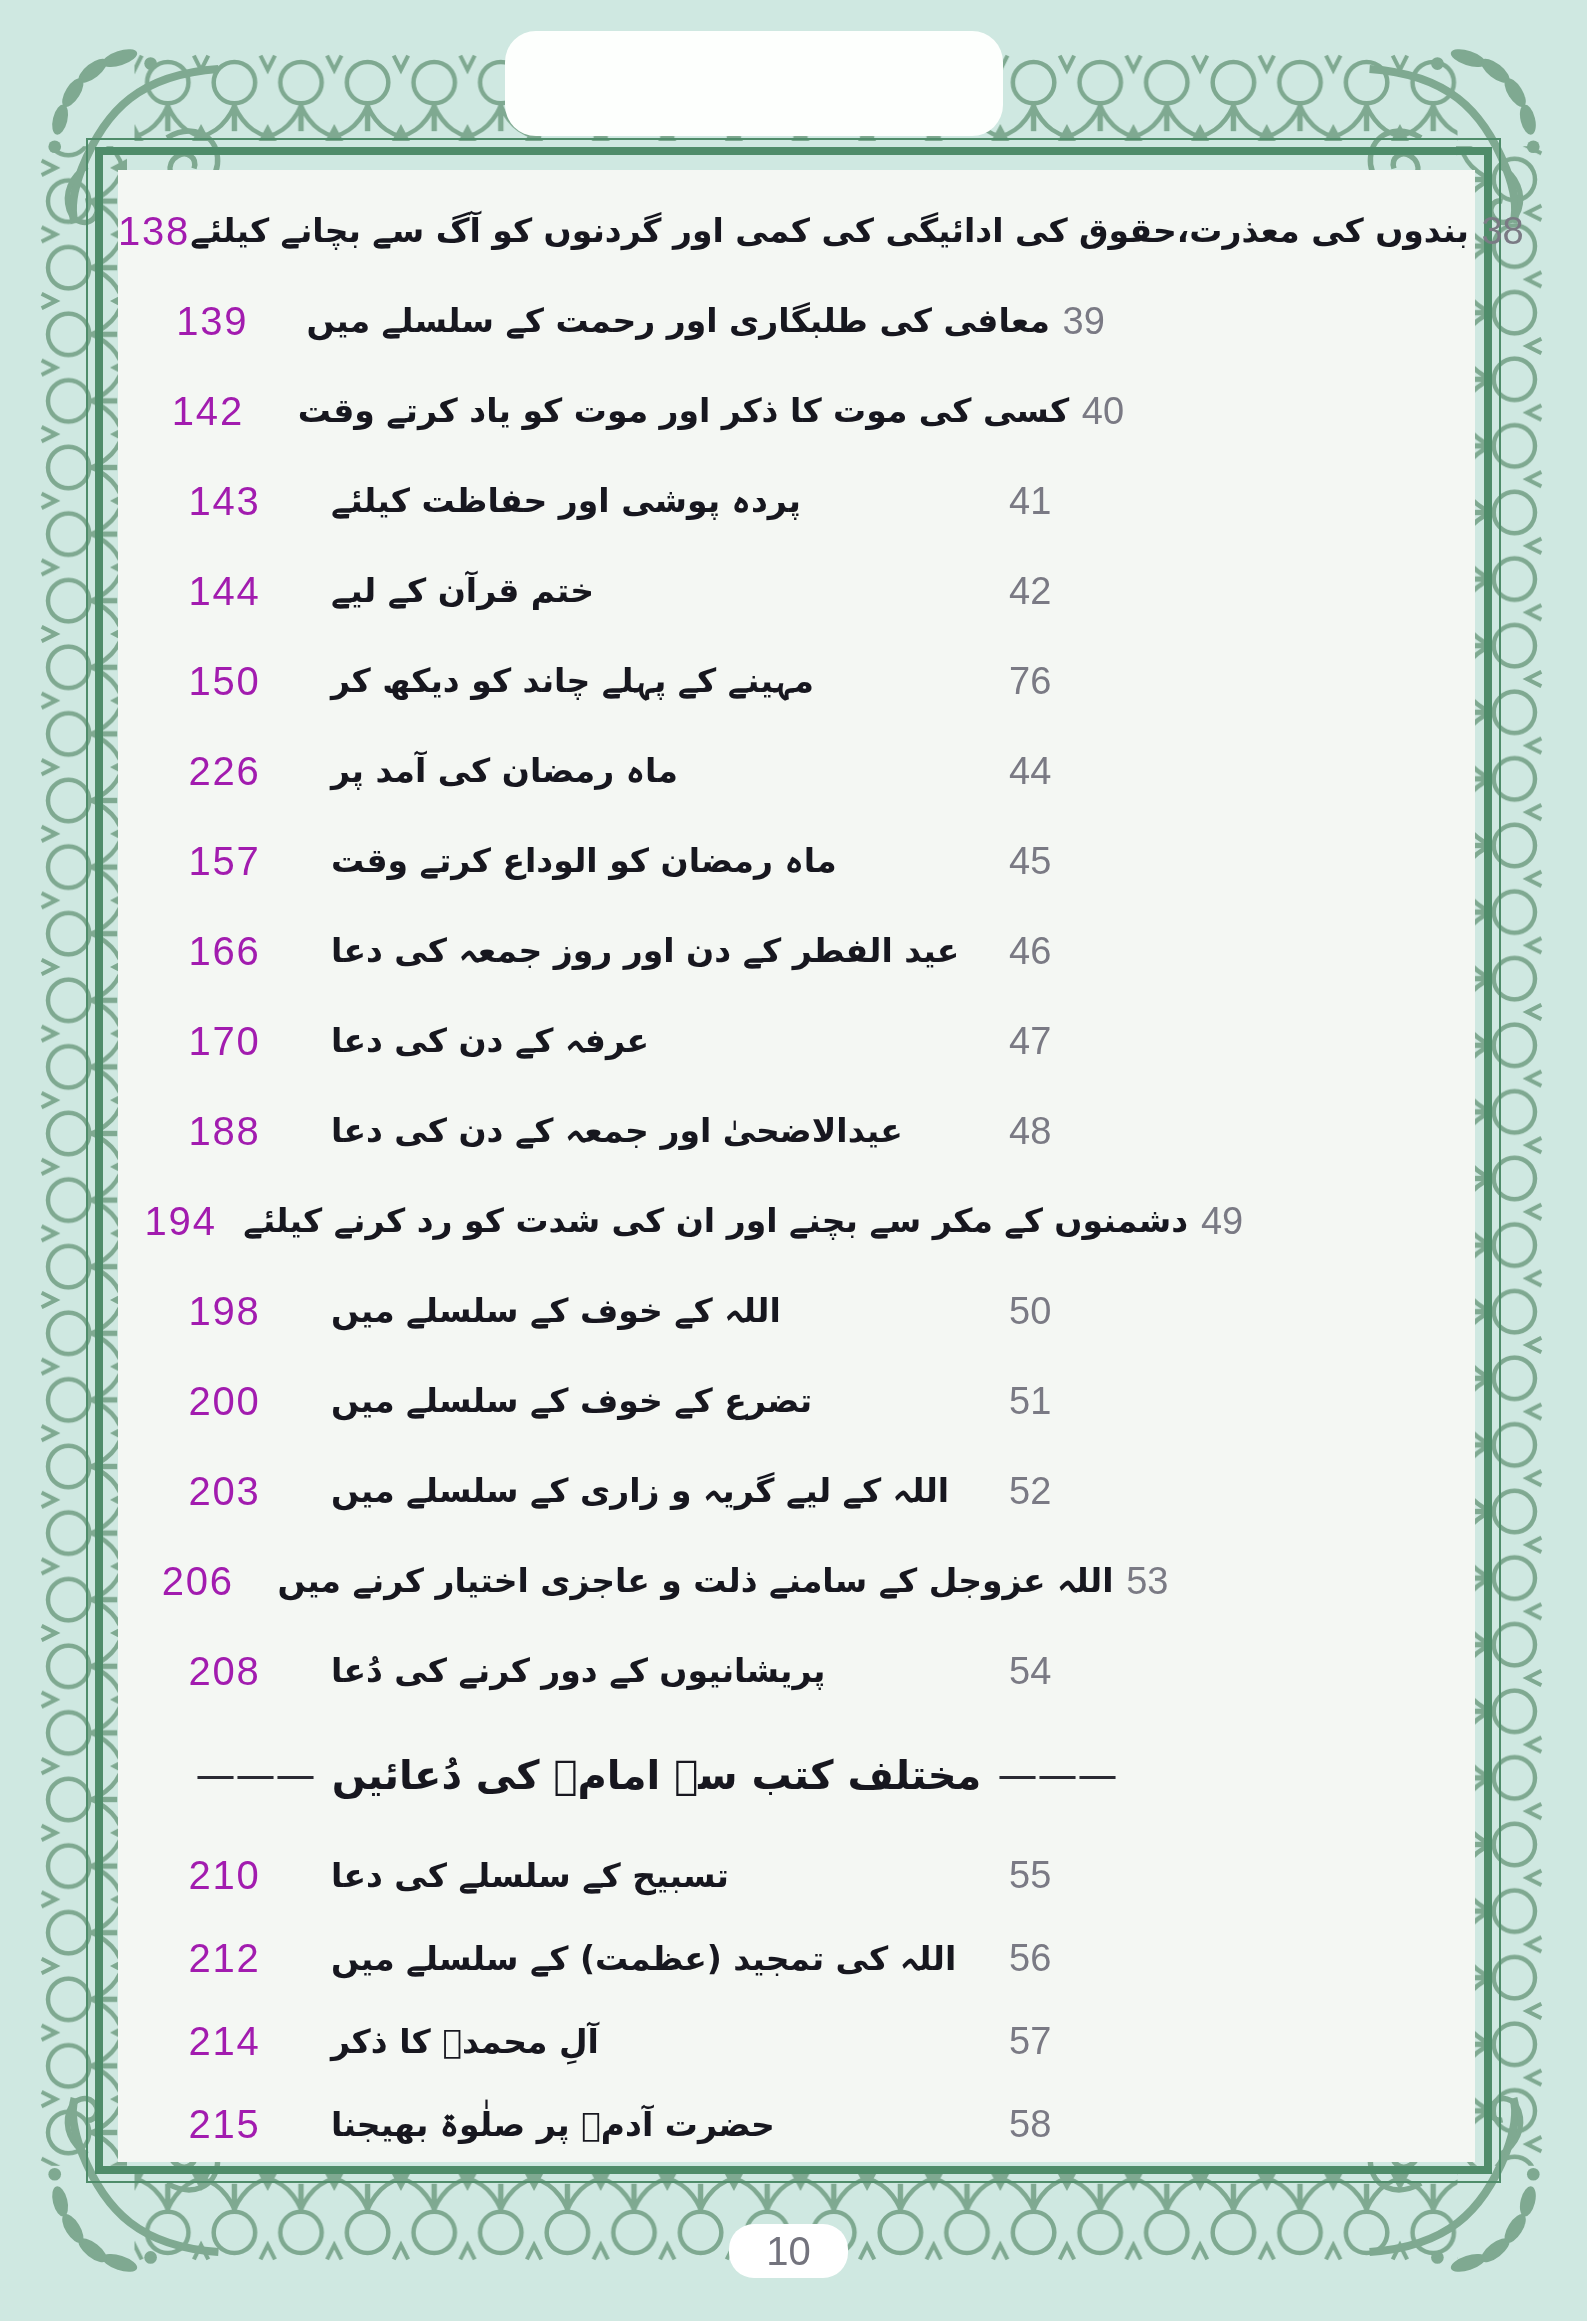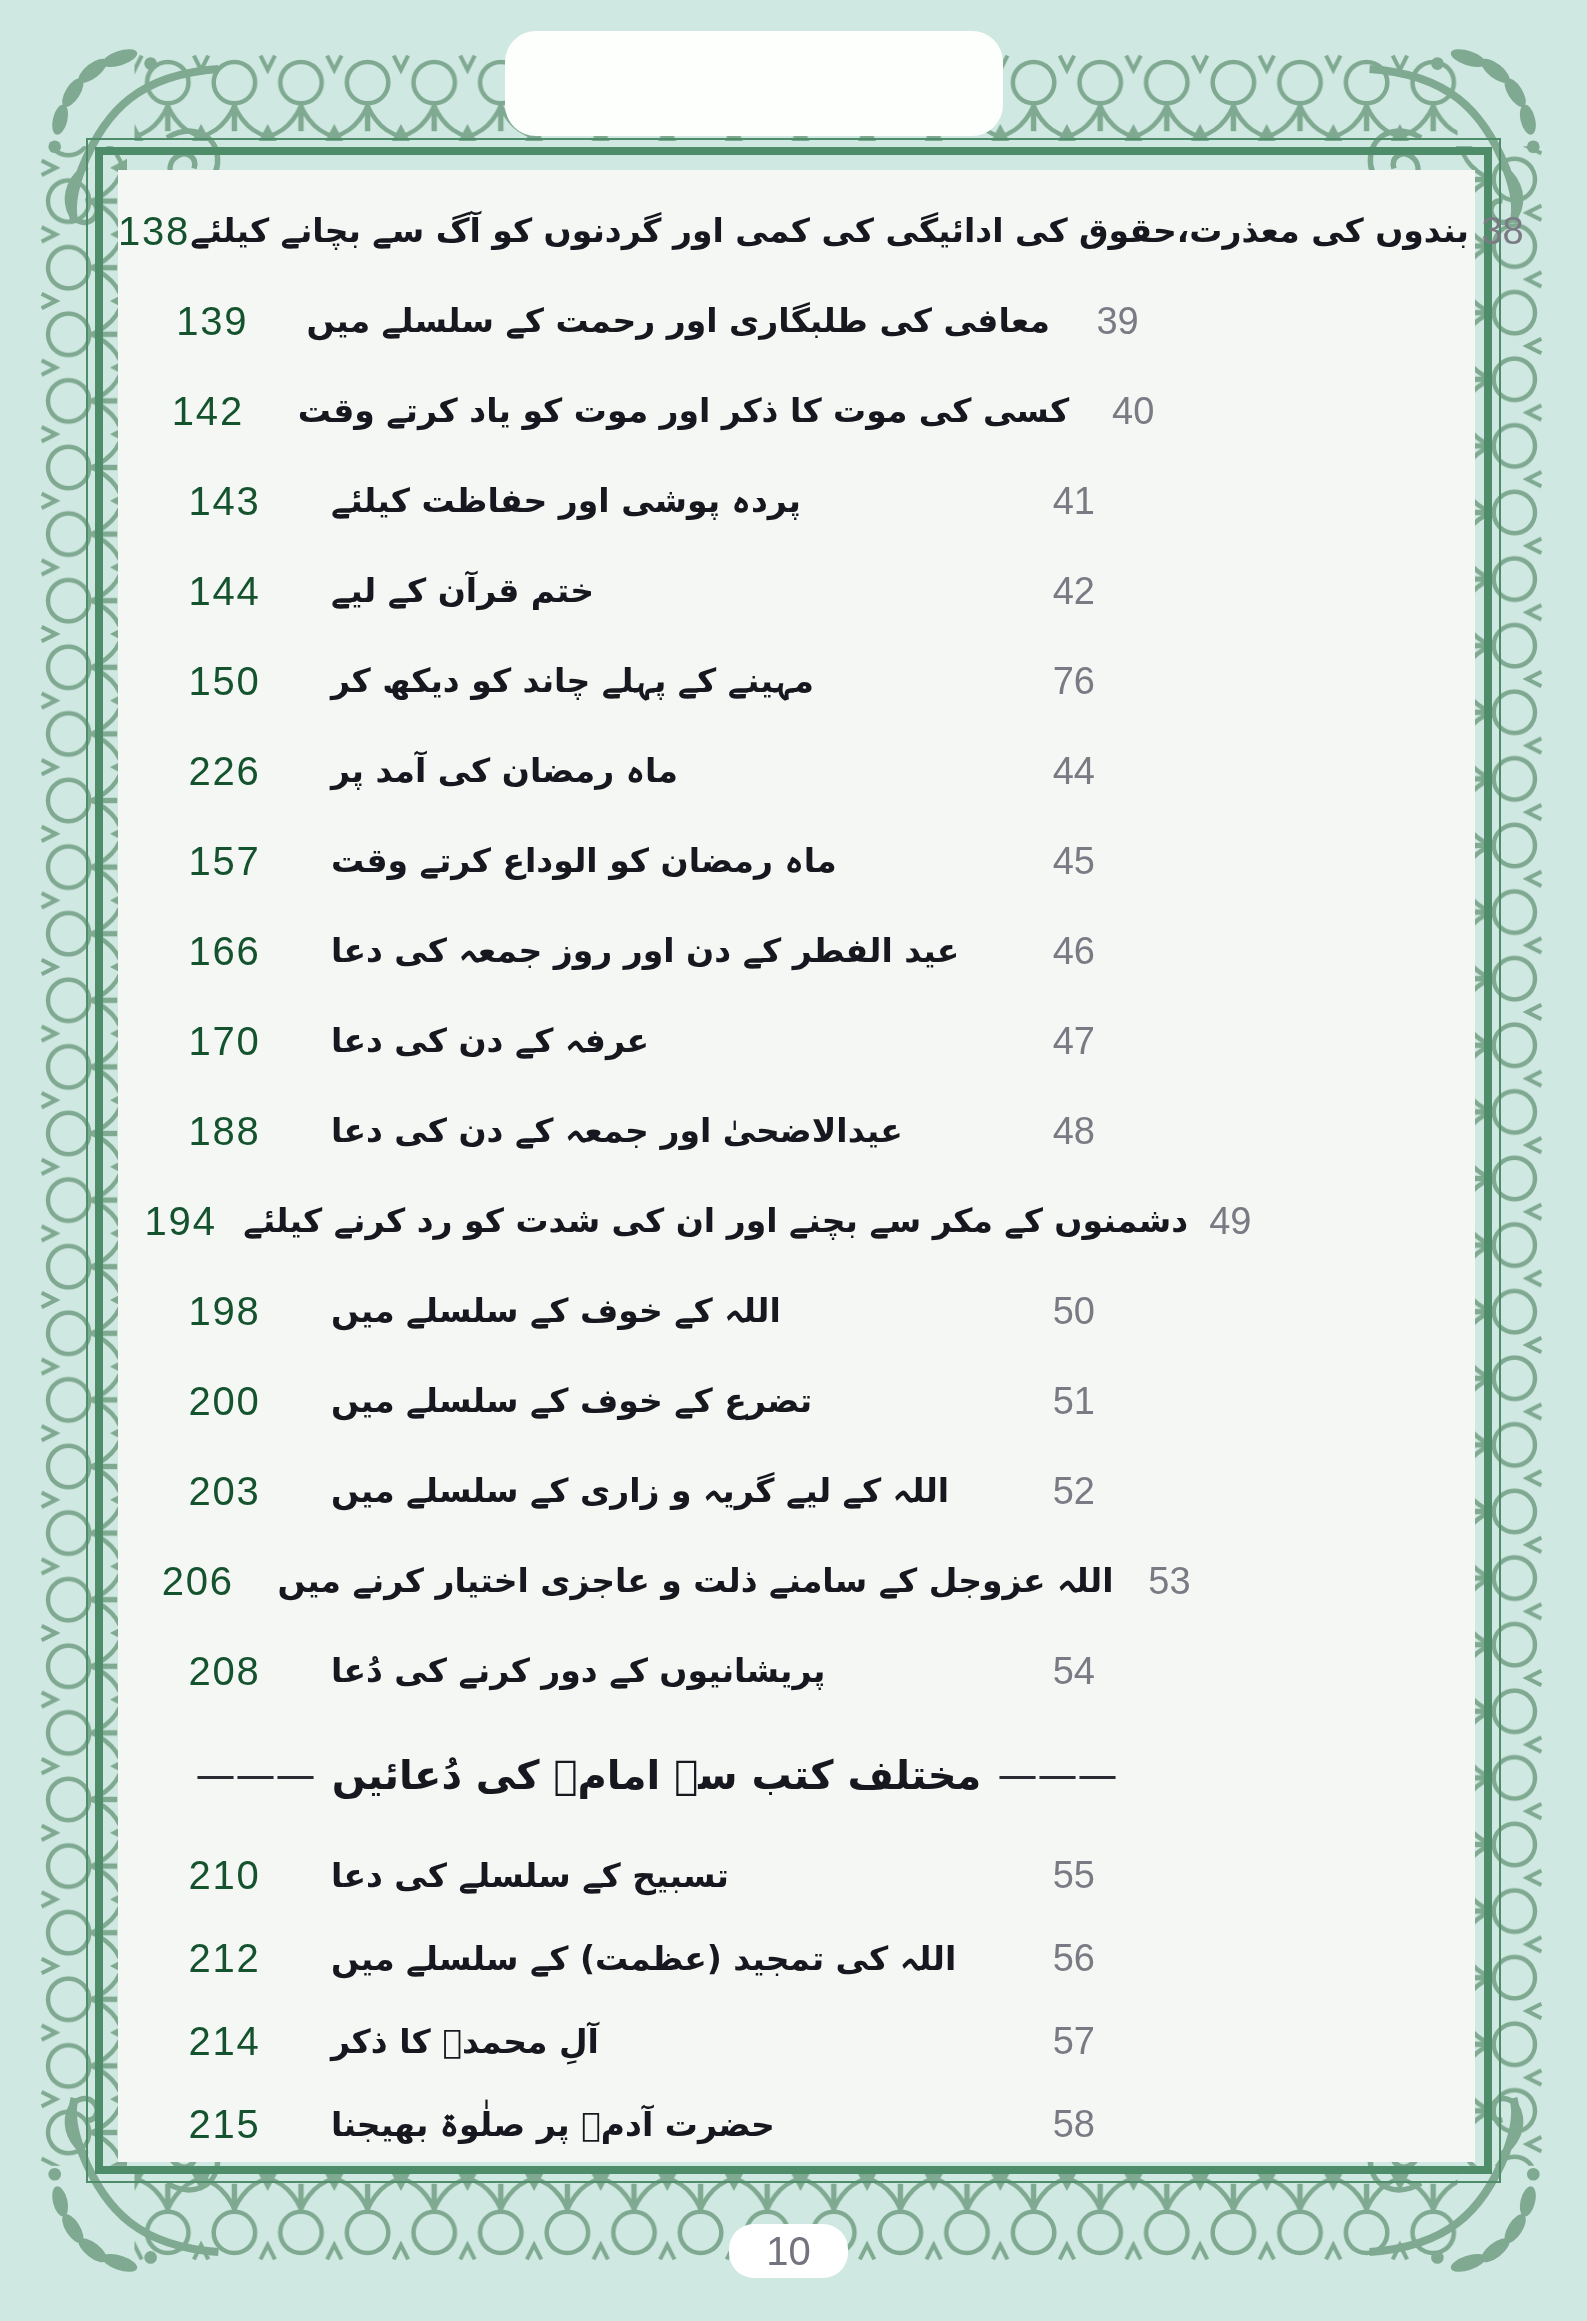--- a/index.html
+++ b/index.html
@@ -26,24 +26,24 @@
   
   .frame{position:absolute;left:86px;top:138px;width:1411px;height:2041px;border:2.7px solid #4f8c6a;z-index:3;}
   .frame-inner{position:absolute;left:7.2px;top:7.2px;right:7.2px;bottom:7.2px;border:8.1px solid #4f8c6a;}
 
   
   .content{position:absolute;left:118px;top:170px;width:1357px;height:1992px;background:#f4f7f3;z-index:4;}
   .entries{position:absolute;left:0;top:0;right:0;padding-top:16.3px;}
 
   .row{height:90px;display:flex;align-items:center;}
   .row-sm{height:83px;}
-  .cell-page{width:213px;text-align:center;font-size:40px;color:#14532d;letter-spacing:1.8px;}
+  .cell-page{width:213px;text-align:center;font-size:40px;color:#a21caf;letter-spacing:1.8px;}
   .cell-title{flex:1;direction:rtl;text-align:left;white-space:nowrap;font-family:"DejaVu Sans","Liberation Sans",sans-serif;
               font-size:33px;font-weight:700;color:#17171f;line-height:1.1;}
-  .cell-serial{width:86px;text-align:right;padding-left:12.7px;font-size:38px;color:#7a7a84;}
+  .cell-serial{width:86px;text-align:left;padding-left:12.7px;font-size:38px;color:#7a7a84;}
   .cell-spacer{width:380px;}
 
   .heading-row{height:118px;display:flex;align-items:center;justify-content:center;padding-left:109px;padding-right:389px;}
   .heading{direction:rtl;font-family:"DejaVu Sans","Liberation Sans",sans-serif;font-size:40px;font-weight:700;color:#17171f;white-space:nowrap;text-align:center;}
   .heading .dash{letter-spacing:-3.6px;font-weight:400;color:#2a2a33;padding:0 16.3px;}
 
   
   .page-bubble{position:absolute;left:729px;top:2224px;width:119px;height:54px;background:#ffffff;border-radius:25px;
                z-index:6;display:flex;align-items:center;justify-content:center;font-size:40px;color:#73737d;}
   .svgdefs{position:absolute;width:0;height:0;}

